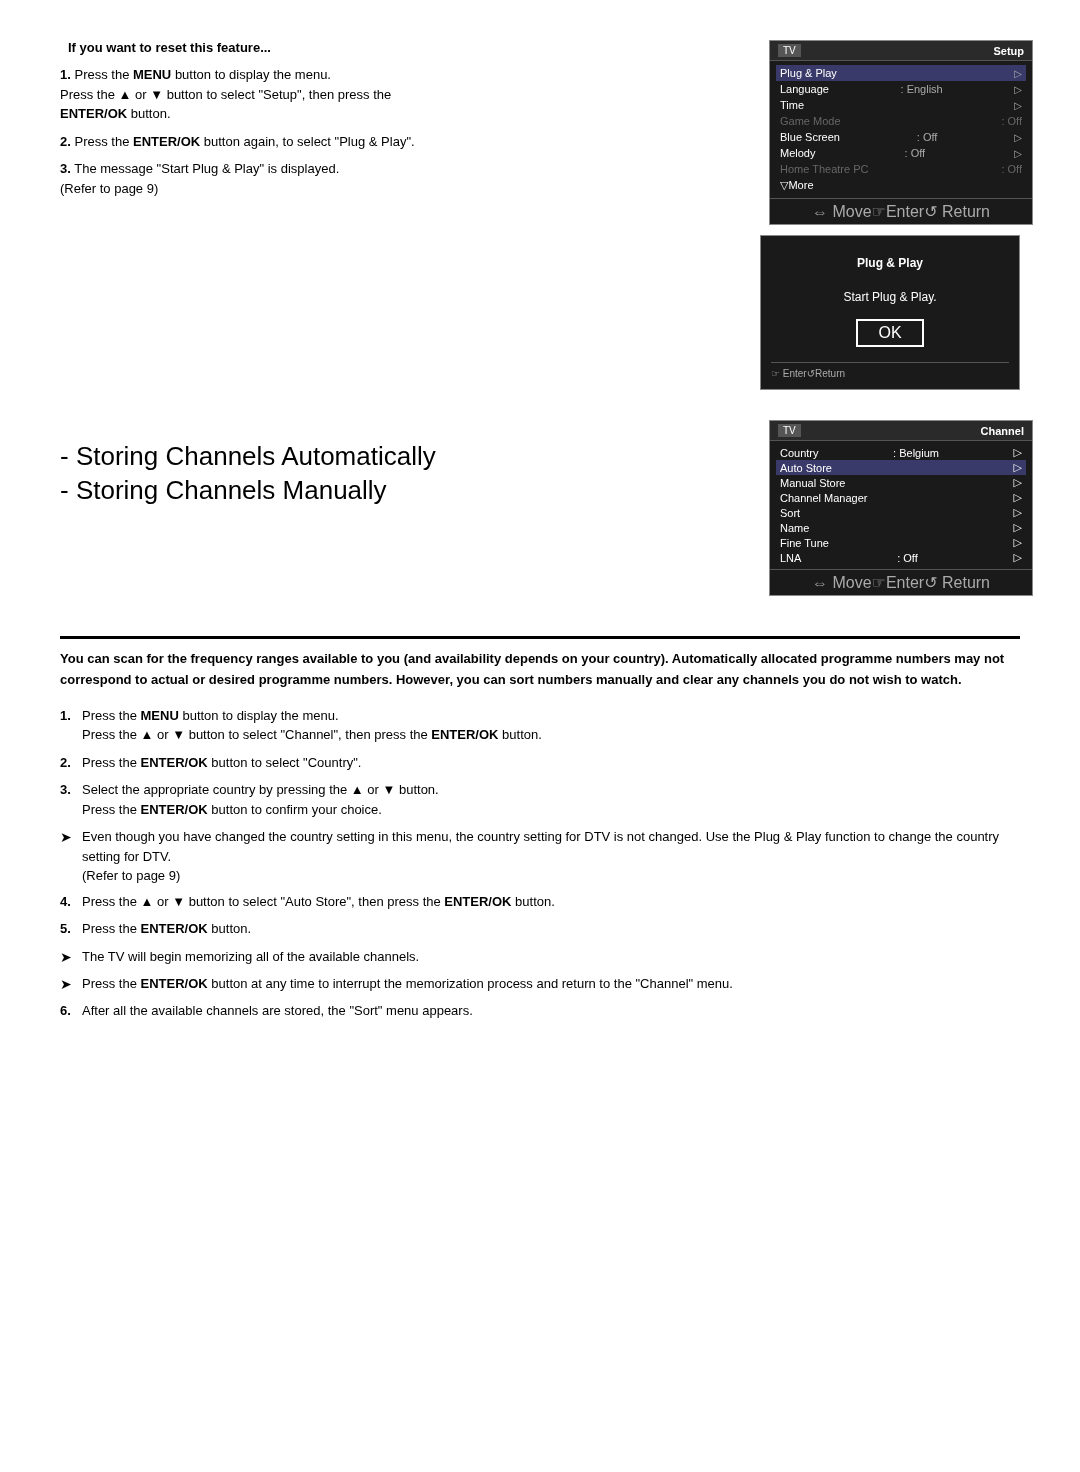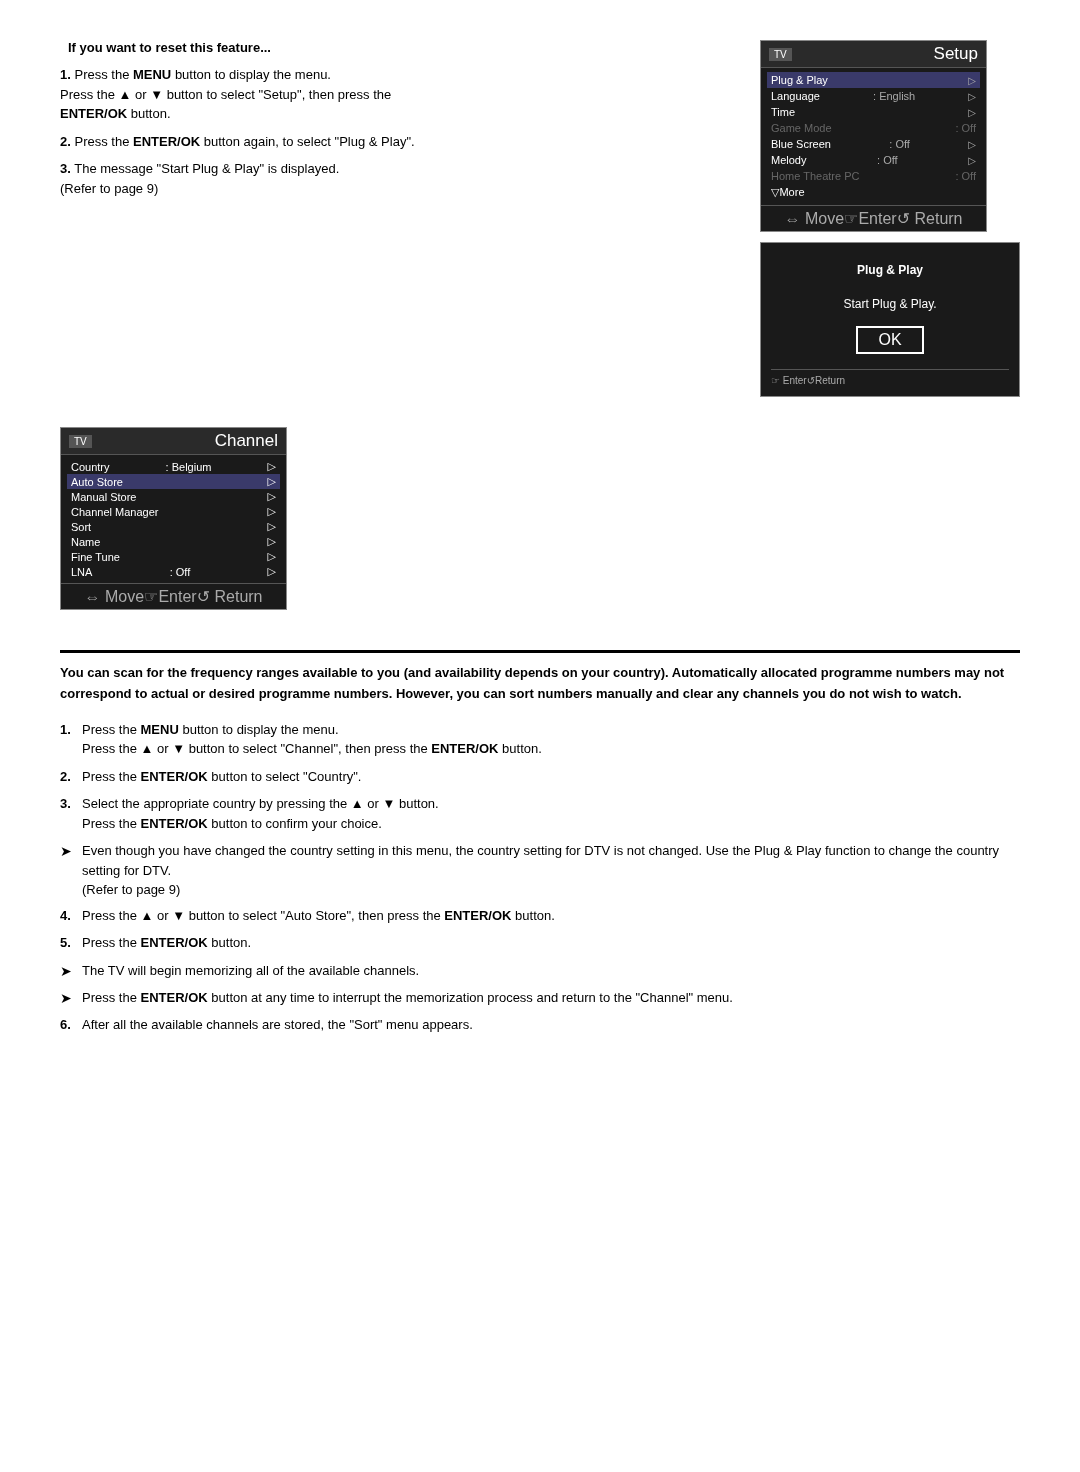--- a/index.html
+++ b/index.html
@@ -38,44 +38,45 @@
       flex-direction: column;
       gap: 10px;
     }
 
     
     .tv-panel {
       border: 1px solid #888;
       background: #1a1a1a;
       color: #fff;
       font-size: 11px;
-      width: 227px;
+      width: 264px;
+      margin-left: 9px;
     }
 
     .tv-panel-header {
       background: #2a2a2a;
       display: flex;
       justify-content: space-between;
       align-items: center;
       padding: 3px 8px;
       font-size: 11px;
       border-bottom: 1px solid #555;
     }
 
     .tv-panel-header .tv-label {
       background: #555;
       color: #fff;
       padding: 1px 5px;
       font-size: 10px;
     }
 
     .tv-panel-header .panel-title {
-      font-size: 17px;
-      color: #fff;
-      font-weight: normal;
+      font-size: 11px;
+      color: #fff;
+      font-weight: bold;
     }
 
     .tv-panel-body {
       padding: 4px 6px;
     }
 
     .tv-menu-item {
       display: flex;
       justify-content: space-between;
       align-items: center;
@@ -386,20 +387,30 @@
         <div class="ok-button">OK</div>
         <div class="plug-play-footer">
           <span>☞ Enter</span>
           <span>↺Return</span>
         </div>
       </div>
     </div>
   </div>
 
   <div class="middle-section">
+    <div class="middle-left">
+      <div class="section-title-bullets">
+        <div class="bullet-item">
+          <span>- Storing Channels Automatically</span>
+        </div>
+        <div class="bullet-item">
+          <span>- Storing Channels Manually</span>
+        </div>
+      </div>
+    </div>
 
     <div class="middle-right">
 
       <div class="tv-panel">
         <div class="tv-panel-header">
           <span class="tv-label">TV</span>
           <span class="panel-title">Channel</span>
         </div>
         <div class="tv-panel-body">
           <div class="channel-menu-item">

